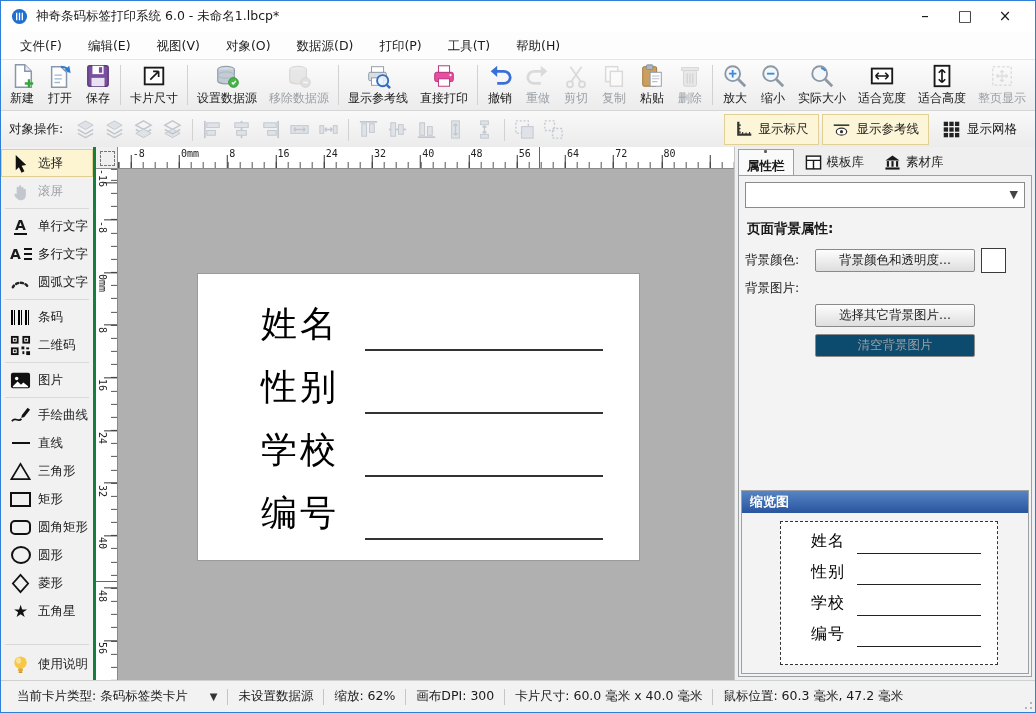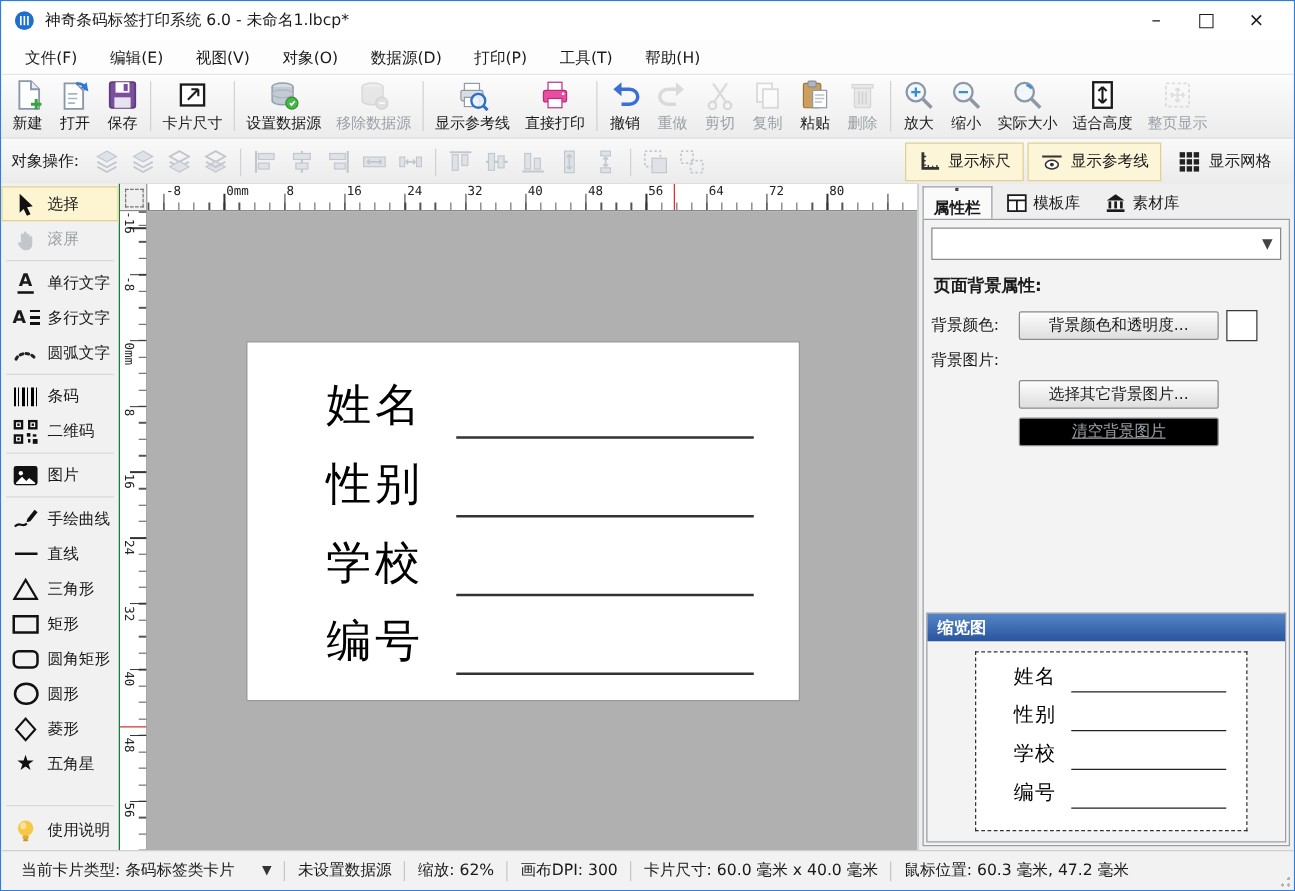--- a/index.html
+++ b/index.html
@@ -30,21 +30,21 @@
   .obj-label{font-size:12.5px;margin-right:8px;}
   .gico{width:23px;height:23px;margin:0 3px;}
   .osep{width:1px;height:22px;background:#d2d2d2;margin:0 5px;}
   .toggles{margin-left:auto;display:flex;align-items:center;}
   .toggle{display:flex;align-items:center;gap:6px;padding:5px 9px;font-size:12.5px;border:1px solid transparent;margin-left:3px;white-space:nowrap;}
   .toggle.active{background:#fdf5d7;border-color:#e0d094;}
   .toggle svg{width:19px;height:19px;}
   
   .main{position:absolute;top:146px;left:0;right:0;bottom:32px;display:flex;}
   
-  .sidebar{width:95px;background:#f1f1f1;border-right:1px solid #15803d;display:flex;flex-direction:column;padding-top:2px;box-sizing:border-box;}
+  .sidebar{width:95px;background:#f1f1f1;border-right:3px solid #15803d;display:flex;flex-direction:column;padding-top:2px;box-sizing:border-box;}
   .side-item{display:flex;align-items:center;gap:6px;height:26px;flex:0 0 26px;padding:0 2px 0 7px;font-size:12.5px;border:1px solid transparent;white-space:nowrap;}
   .side-item.active{background:#fdf5d2;border-color:#e2cf90;}
   .side-item.disabled{color:#9aa0a6;}
   .side-sep{height:1px;background:#d9d9d9;margin:3px 4px;flex:0 0 1px;}
   .side-spacer{flex:1;}
   .icon-cell{width:23px;flex:0 0 23px;display:flex;justify-content:center;align-items:center;}
   .icon-cell svg{width:21px;height:21px;}
   .txtA{font-weight:bold;font-size:14px;border-bottom:2px solid #111;line-height:14px;padding:0 1px 1px 1px;}
   .mlines{width:9px;height:13px;background:repeating-linear-gradient(#111 0 2px,transparent 2px 5px);margin-left:2px;}
   .bc{width:20px;height:15px;background:repeating-linear-gradient(90deg,#000 0 2px,transparent 2px 3.5px,#000 3.5px 4.5px,transparent 4.5px 7px);}
@@ -83,21 +83,21 @@
   .rtab{display:flex;align-items:center;gap:5px;padding:0 8px;font-size:12.5px;border:1px solid transparent;border-bottom:none;white-space:nowrap;}
   .rtab svg{width:17px;height:17px;}
   .rtab.active{background:#fafafa;border-color:#9aa0a6;font-weight:bold;flex-direction:column;}
   .rbody{position:absolute;top:28px;left:3px;right:3px;bottom:3px;border:1px solid #9aa0a6;background:#f3f3f3;padding:6px;box-sizing:border-box;}
   .combo{height:24px;background:#fff;border:1px solid #8a8a8a;position:relative;margin-bottom:12px;line-height:24px;padding:0 20px 0 6px;}
   .combo .caret{position:absolute;right:6px;top:0;line-height:24px;color:#444;font-size:11px;}
   .section-title{font-weight:bold;font-size:13.5px;margin:2px 0 10px 2px;}
   .prop-row{display:flex;align-items:center;margin-bottom:7px;}
   .prop-label{width:70px;flex:0 0 70px;font-size:12.5px;}
   .pbtn{flex:0 0 160px;height:23px;background:linear-gradient(#fdfdfd,#dedede);border:1px solid #8a8a8a;border-radius:2px;font-size:12.5px;display:flex;align-items:center;justify-content:center;box-sizing:border-box;}
-  .pbtn.disabled{color:#9aa0a6;background:#000000;text-decoration:underline;}
+  .pbtn.disabled{color:#9aa0a6;background:#0c4a6e;}
   .swatch{width:25px;height:25px;background:#fff;border:1px solid #3a3a3a;margin-left:6px;flex:0 0 25px;box-sizing:border-box;}
   .thumb-group{position:absolute;left:2px;right:2px;bottom:2px;height:182px;border:1px solid #9aa0a6;background:#f3f3f3;}
   .thumb-header{height:22px;background:linear-gradient(#5585c5,#29549f);color:#fff;font-weight:bold;font-size:13px;display:flex;align-items:center;padding:0 8px;}
   .thumb-box{position:absolute;left:38px;top:30px;width:218px;height:144px;background:#fff;border:1px dashed #333;padding-top:6px;box-sizing:border-box;}
   .thumb-row{position:relative;height:31px;}
   .thumb-label{position:absolute;left:30px;top:3px;font-size:16px;letter-spacing:1px;color:#000;}
   .thumb-line{position:absolute;left:76px;width:124px;bottom:5px;border-bottom:1.5px solid #222;}
   
   .statusbar{position:absolute;left:0;right:0;bottom:0;height:32px;background:#f2f2f2;border-top:1px solid #d0d0d0;display:flex;align-items:center;font-size:12.5px;padding:0 6px;box-sizing:border-box;}
   .sb-item{padding:0 10px;display:flex;align-items:center;gap:22px;white-space:nowrap;}
@@ -280,20 +280,27 @@
       </svg>
     <span>缩小</span>
   </div>
   <div class="tbtn">
     <svg viewBox="0 0 28 28">
         <circle cx="11.5" cy="11.5" r="8" fill="#f2f7fc" stroke="#8d98a5" stroke-width="2"></circle>
         <line x1="17.5" y1="17.5" x2="25" y2="25" stroke="#8d98a5" stroke-width="3"></line>
         <path d="M13 5.5a6 6 0 0 1 4.5 3" fill="none" stroke="#3f8ad6" stroke-width="2"></path>
       </svg>
     <span>实际大小</span>
+  </div>
+  <div class="tbtn">
+    <svg viewBox="0 0 28 28">
+        <rect x="3" y="6" width="22" height="16" fill="#fff" stroke="#1a1a1a" stroke-width="2"></rect>
+        <path d="M7 14h14M7 14l3.5-3.5M7 14l3.5 3.5M21 14l-3.5-3.5M21 14l-3.5 3.5" stroke="#1a1a1a" stroke-width="1.8" fill="none"></path>
+      </svg>
+    <span>适合宽度</span>
   </div>
   <div class="tbtn">
     <svg viewBox="0 0 28 28">
         <rect x="6" y="3" width="16" height="22" fill="#fff" stroke="#1a1a1a" stroke-width="2"></rect>
         <path d="M14 7v14M14 7l-3.5 3.5M14 7l3.5 3.5M14 21l-3.5-3.5M14 21l3.5-3.5" stroke="#1a1a1a" stroke-width="1.8" fill="none"></path>
       </svg>
     <span>适合高度</span>
   </div>
   <div class="tbtn disabled">
     <svg viewBox="0 0 28 28">

